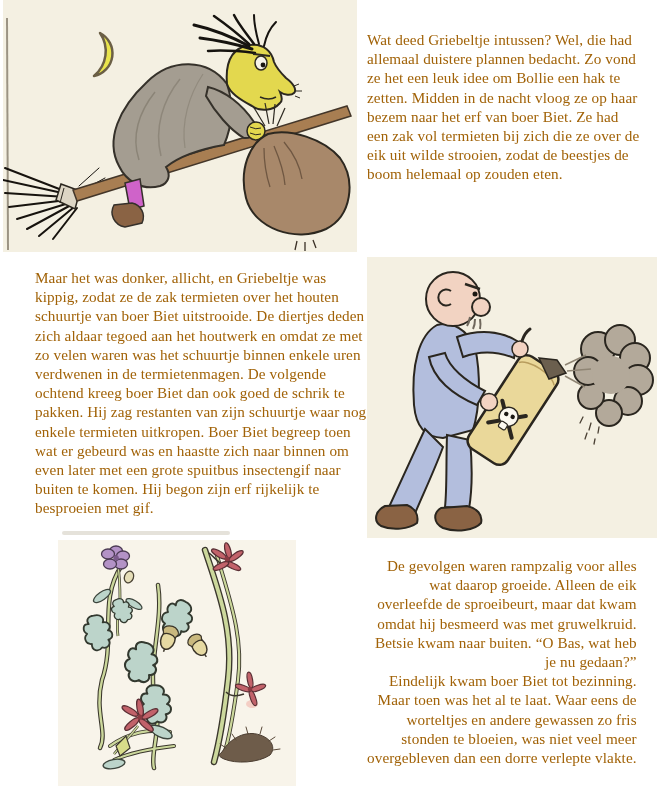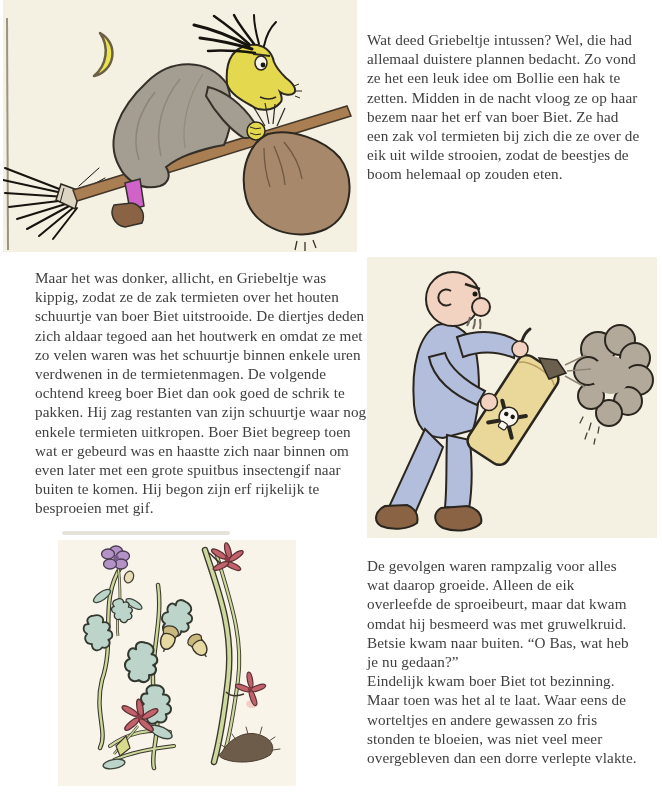--- a/index.html
+++ b/index.html
@@ -2,25 +2,25 @@
 <html><head>
 <meta charset="utf-8">
 <style>
   html,body { margin:0; padding:0; background:#ffffff; }
   .page {
     position:relative; width:662px; height:811px; background:#ffffff;
     overflow:hidden; font-family:"Liberation Serif","DejaVu Serif",serif;
   }
   .story-text {
     position:absolute; white-space:pre; font-size:15.2px; line-height:19.2px;
-    color:#404040; letter-spacing:0.1px;
+    color:#a16207; letter-spacing:0.1px;
   }
   #text-top-right    { left:367px; top:30px;  }
   #text-middle-left  { left:3px;   top:268px;margin-left:32px; }
-  #text-bottom-right { left:367px; top:556px; }
+  #text-bottom-right { left:367px; top:556px;text-align:right; }
   .ill { position:absolute; display:block; }
   #ill-witch   { left:3px;   top:0px;   }
   #ill-farmer  { left:367px; top:257px; }
   #ill-flowers { left:58px;  top:540px; }
   .smudge {
     position:absolute; left:62px; top:531px; width:168px; height:4px;
     background:#ccc5b6; opacity:.5; border-radius:2px;
   }
 </style>
 </head>

